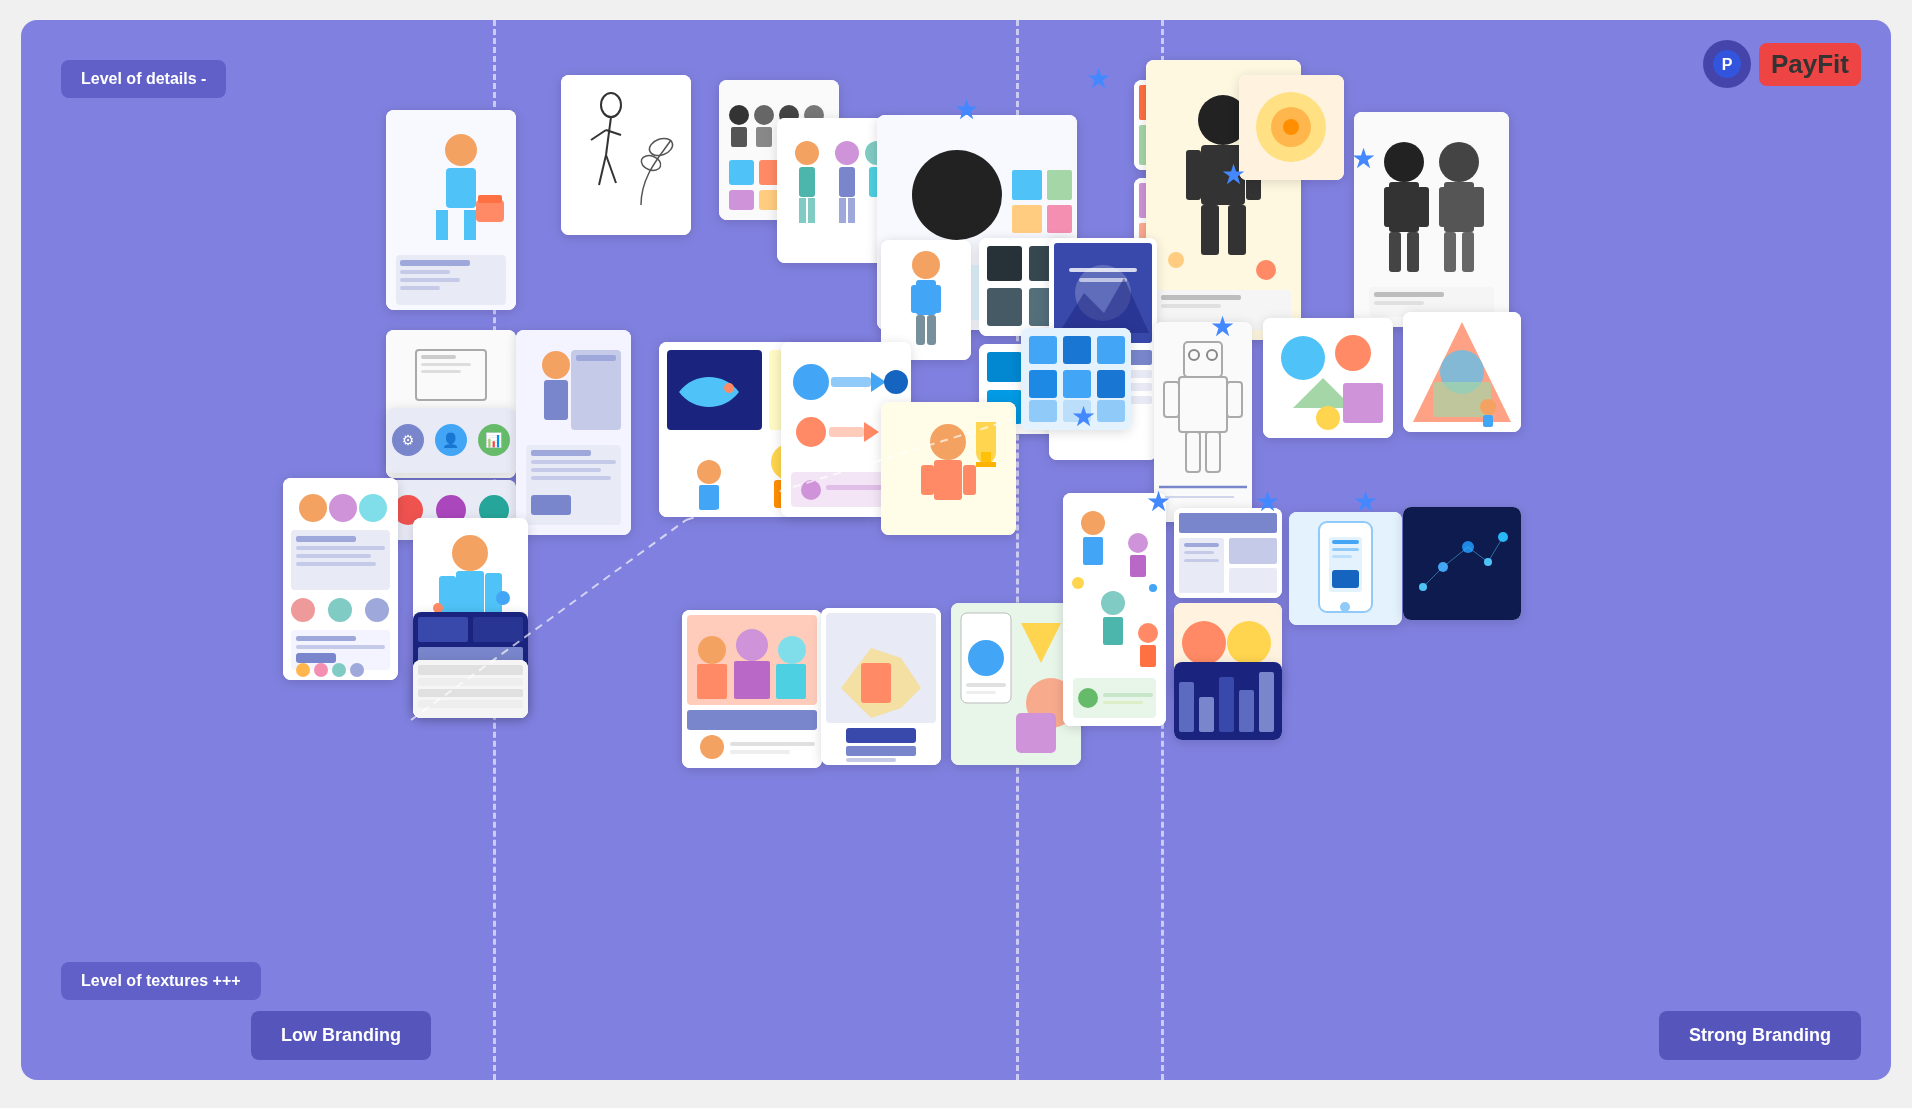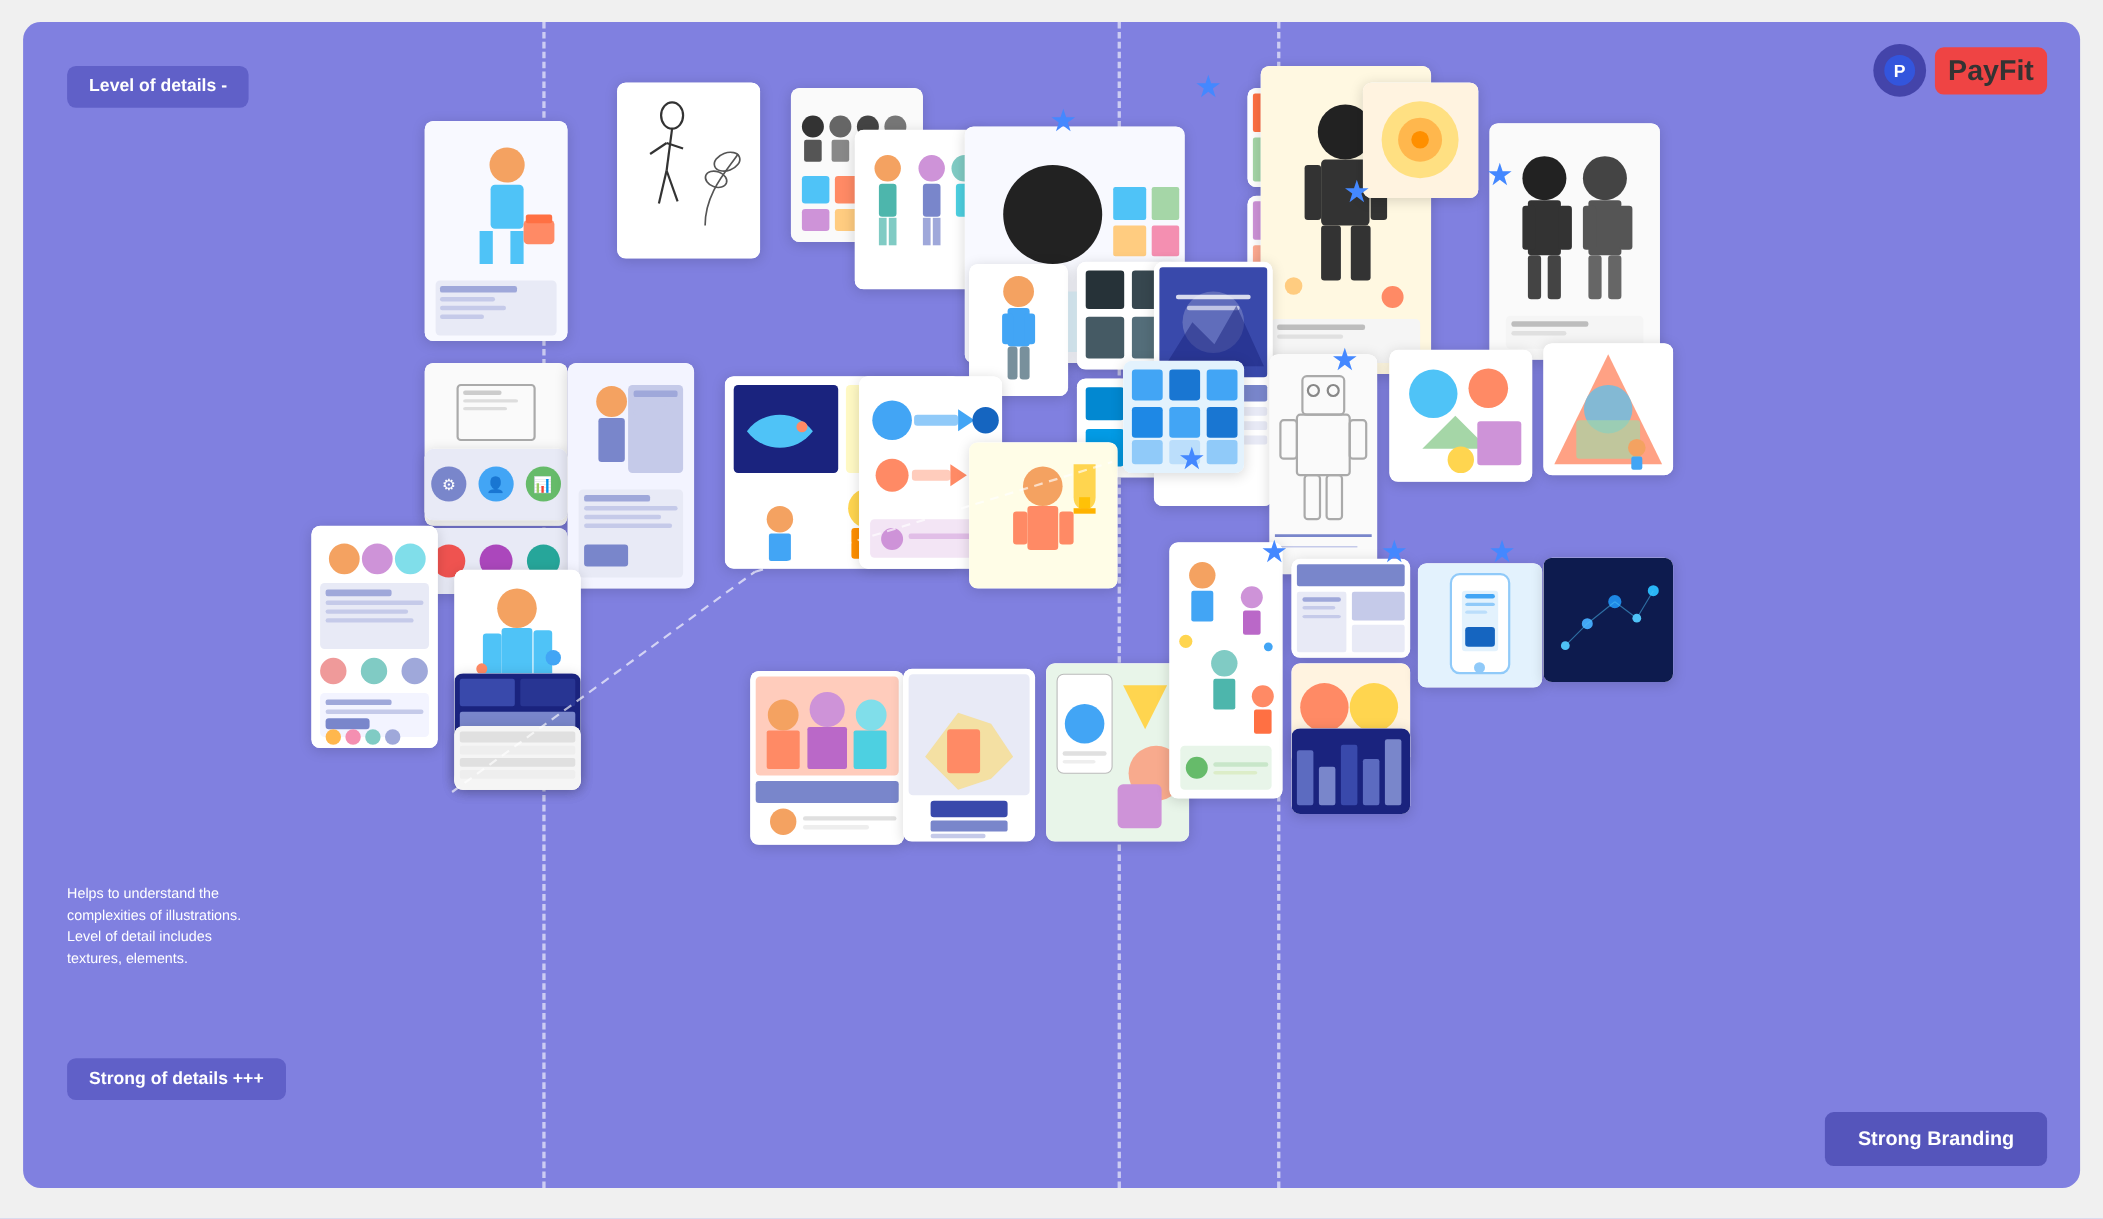--- a/index.html
+++ b/index.html
@@ -133,24 +133,24 @@
   <div class="dashed-line-v" style="left: 995px;"></div>
   <div class="dashed-line-v" style="left: 1140px;"></div>
 
   <svg style="position:absolute;top:0;left:0;width:100%;height:100%;pointer-events:none;z-index:2;">
     <line x1="390" y1="700" x2="665" y2="500" stroke="rgba(255,255,255,0.65)" stroke-width="2" stroke-dasharray="8,6"></line>
     <line x1="665" y1="500" x2="990" y2="400" stroke="rgba(255,255,255,0.65)" stroke-width="2" stroke-dasharray="8,6"></line>
   </svg>
 
   <button class="level-btn" style="top: 40px; left: 40px;">Level of details -</button>
 
-  <button class="level-btn" style="bottom: 80px; left: 40px;">Strong of details +++</button>
-
-  <div class="helper-text">Helps to understand the complexities of illustrations. Level of detail includes textures, elements.</div>
-
+  <button class="level-btn" style="bottom: 80px; left: 40px;">Level of textures +++</button>
+
+
+  <button class="branding-btn" style="left: 230px;">Low Branding</button>
 
   <button class="branding-btn" style="right: 30px; text-align: center;">Strong Branding</button>
 
   <div class="payfit-logo">
     <div class="payfit-icon">
       <svg width="30" height="30" viewBox="0 0 30 30">
         <circle cx="15" cy="15" r="14" fill="#3355dd"></circle>
         <text x="15" y="21" text-anchor="middle" fill="white" font-size="16" font-weight="900" font-family="sans-serif">P</text>
       </svg>
     </div>

